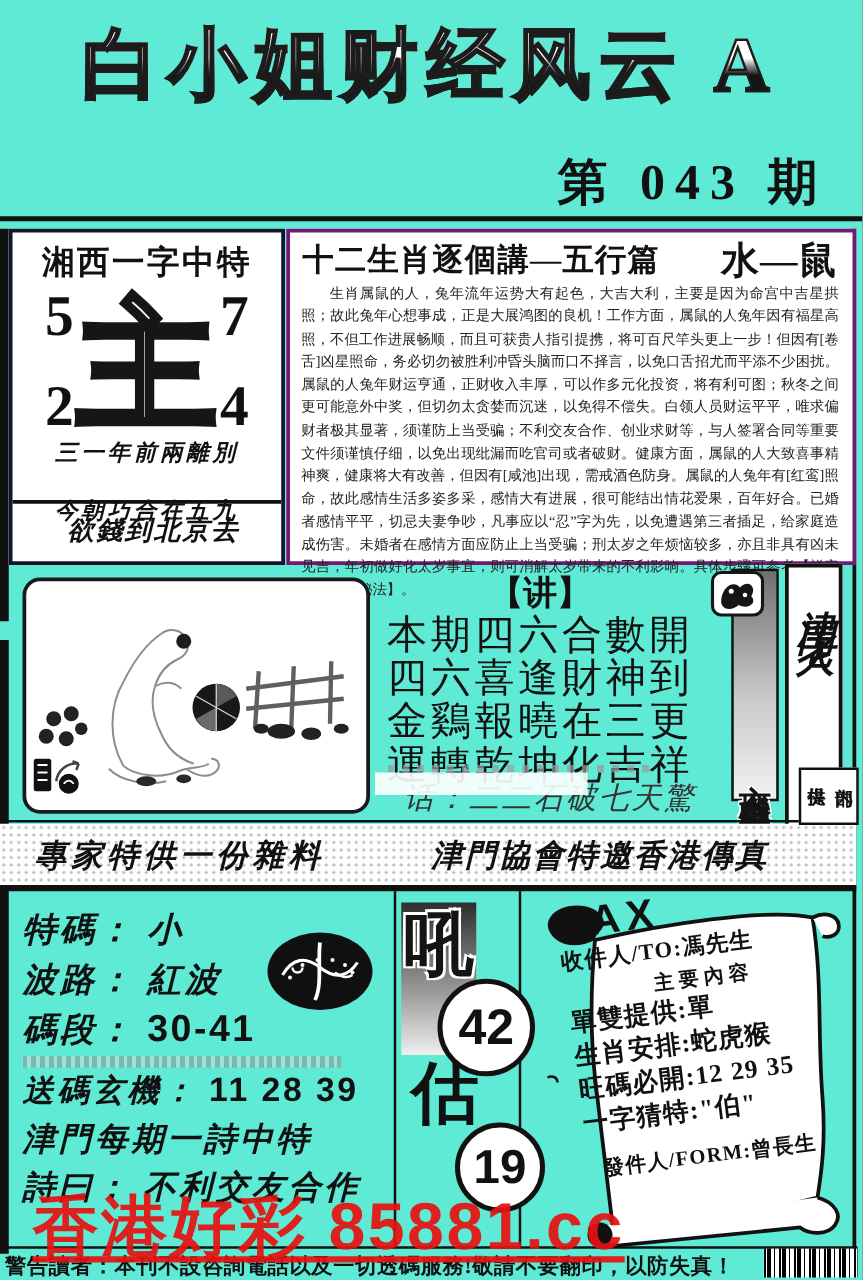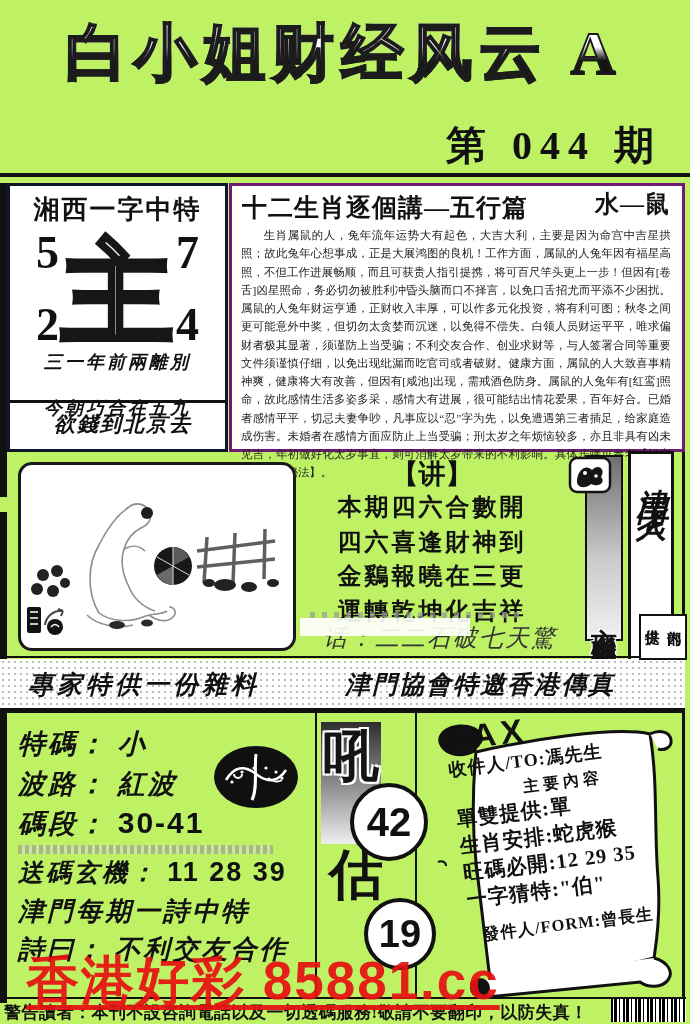--- a/index.html
+++ b/index.html
@@ -1,16 +1,16 @@
 <!DOCTYPE html>
 <html><head>
 <meta charset="utf-8">
 <style>
   html,body{margin:0;padding:0;background:#888;}
-  .page{position:relative;width:690px;height:1024px;background:#bef264;overflow:hidden;
+  .page{position:relative;width:690px;height:1024px;background:#5eead4;overflow:hidden;
         font-family:"Liberation Serif",serif;color:#111;}
   .abs{position:absolute;}
   .rule{background:#111;}
 
   
   .masthead{left:10px;top:22px;width:668px;text-align:center;font-weight:900;font-size:62px;
     letter-spacing:7px;line-height:1;
     background:linear-gradient(180deg,#fff 0%,#fff 40%,#8a8a8a 50%,#141414 62%,#141414 100%);
     -webkit-background-clip:text;background-clip:text;color:transparent;
     -webkit-text-stroke:2px #1c1c1c;}
@@ -22,31 +22,31 @@
   .bignum{font-size:46px;font-weight:900;line-height:1;}
   .zhu{left:0;top:52px;width:100%;text-align:center;font-size:112px;font-weight:900;line-height:1;
        color:#fff;-webkit-text-stroke:4px #161616;text-shadow:0 0 1px #000;}
   .verse{left:0;width:100%;text-align:center;font-size:18px;font-weight:900;font-style:italic;letter-spacing:3px;}
   .lbox-div{left:0;top:214px;width:100%;height:3px;background:#111;}
   .lbox-foot{left:12px;top:224px;font-size:21px;font-weight:900;font-style:italic;letter-spacing:2px;margin-left:32px;}
 
   
   .zbox{left:229px;top:183px;width:450px;height:263px;border:3px solid #701a75;background:#fff;}
   .zhead{left:10px;top:5px;font-size:25px;font-weight:900;letter-spacing:1px;}
-  .zelem{right:12px;top:2px;font-size:24px;font-weight:900;letter-spacing:1px;}
+  .zelem{right:12px;top:2px;font-size:30px;font-weight:900;letter-spacing:1px;}
   .zbody{left:9px;top:40px;width:430px;font-size:11.4px;line-height:1.6;text-align:justify;color:#222;
          text-indent:2em;}
 
   
   .pbox{left:18px;top:462px;width:272px;height:183px;border:3px solid #1a1a1a;border-radius:14px;background:#fff;}
 
   
   .poem{left:296px;top:458px;width:272px;text-align:center;}
   .poem-t{font-size:27px;font-weight:900;line-height:32px;}
-  .poem-l{font-size:24px;letter-spacing:3px;line-height:34.5px;font-weight:700;}
+  .poem-l{font-size:32px;letter-spacing:3px;line-height:34.5px;font-weight:400;}
   .dash-strip{left:310px;top:612px;width:210px;height:6px;
       background:repeating-linear-gradient(90deg,#9a9a9a 0 5px,transparent 5px 12px);opacity:.7;}
   .hiddenline{left:300px;top:622px;width:280px;font-size:24px;font-style:italic;letter-spacing:2px;
       color:#333;text-align:center;}
   .white-patch{left:300px;top:618px;width:170px;height:18px;background:#fff;opacity:.9;}
 
   
   .mcol1{left:585px;top:455px;width:34px;height:182px;border:2px solid #111;
      background:linear-gradient(180deg,#6f6f6f 0%,#c9c9c9 55%,#f1f1f1 100%);
      display:flex;align-items:flex-end;justify-content:center;}
@@ -96,21 +96,21 @@
   .warning{left:4px;top:1001px;font-size:17px;font-weight:900;letter-spacing:.5px;z-index:40;}
   .barcode{left:611px;top:999px;width:75px;height:23px;z-index:40;
      background:repeating-linear-gradient(90deg,#000 0 2px,#fff 2px 3px,#000 3px 6px,#fff 6px 8px,#000 8px 9px,#fff 9px 12px);}
 </style>
 </head>
 <body>
 
 <div class="page">
 
   <div class="abs masthead">白小姐财经风云 A</div>
-  <div class="abs issue">第 044 期</div>
+  <div class="abs issue">第 043 期</div>
   <div class="abs rule" style="left:0;top:173px;width:690px;height:4px;"></div>
 
   <div class="abs rule" style="left:0;top:183px;width:7px;height:314px;"></div>
   <div class="abs rule" style="left:0;top:512px;width:7px;height:491px;"></div>
   <div class="abs rule" style="left:682px;top:183px;width:3px;height:820px;"></div>
 
   <div class="abs lbox">
     <div class="abs lbox-h">湘西一字中特</div>
     <div class="abs bignum" style="left:26px;top:44px;">5</div>
     <div class="abs bignum" style="right:26px;top:44px;">7</div>

